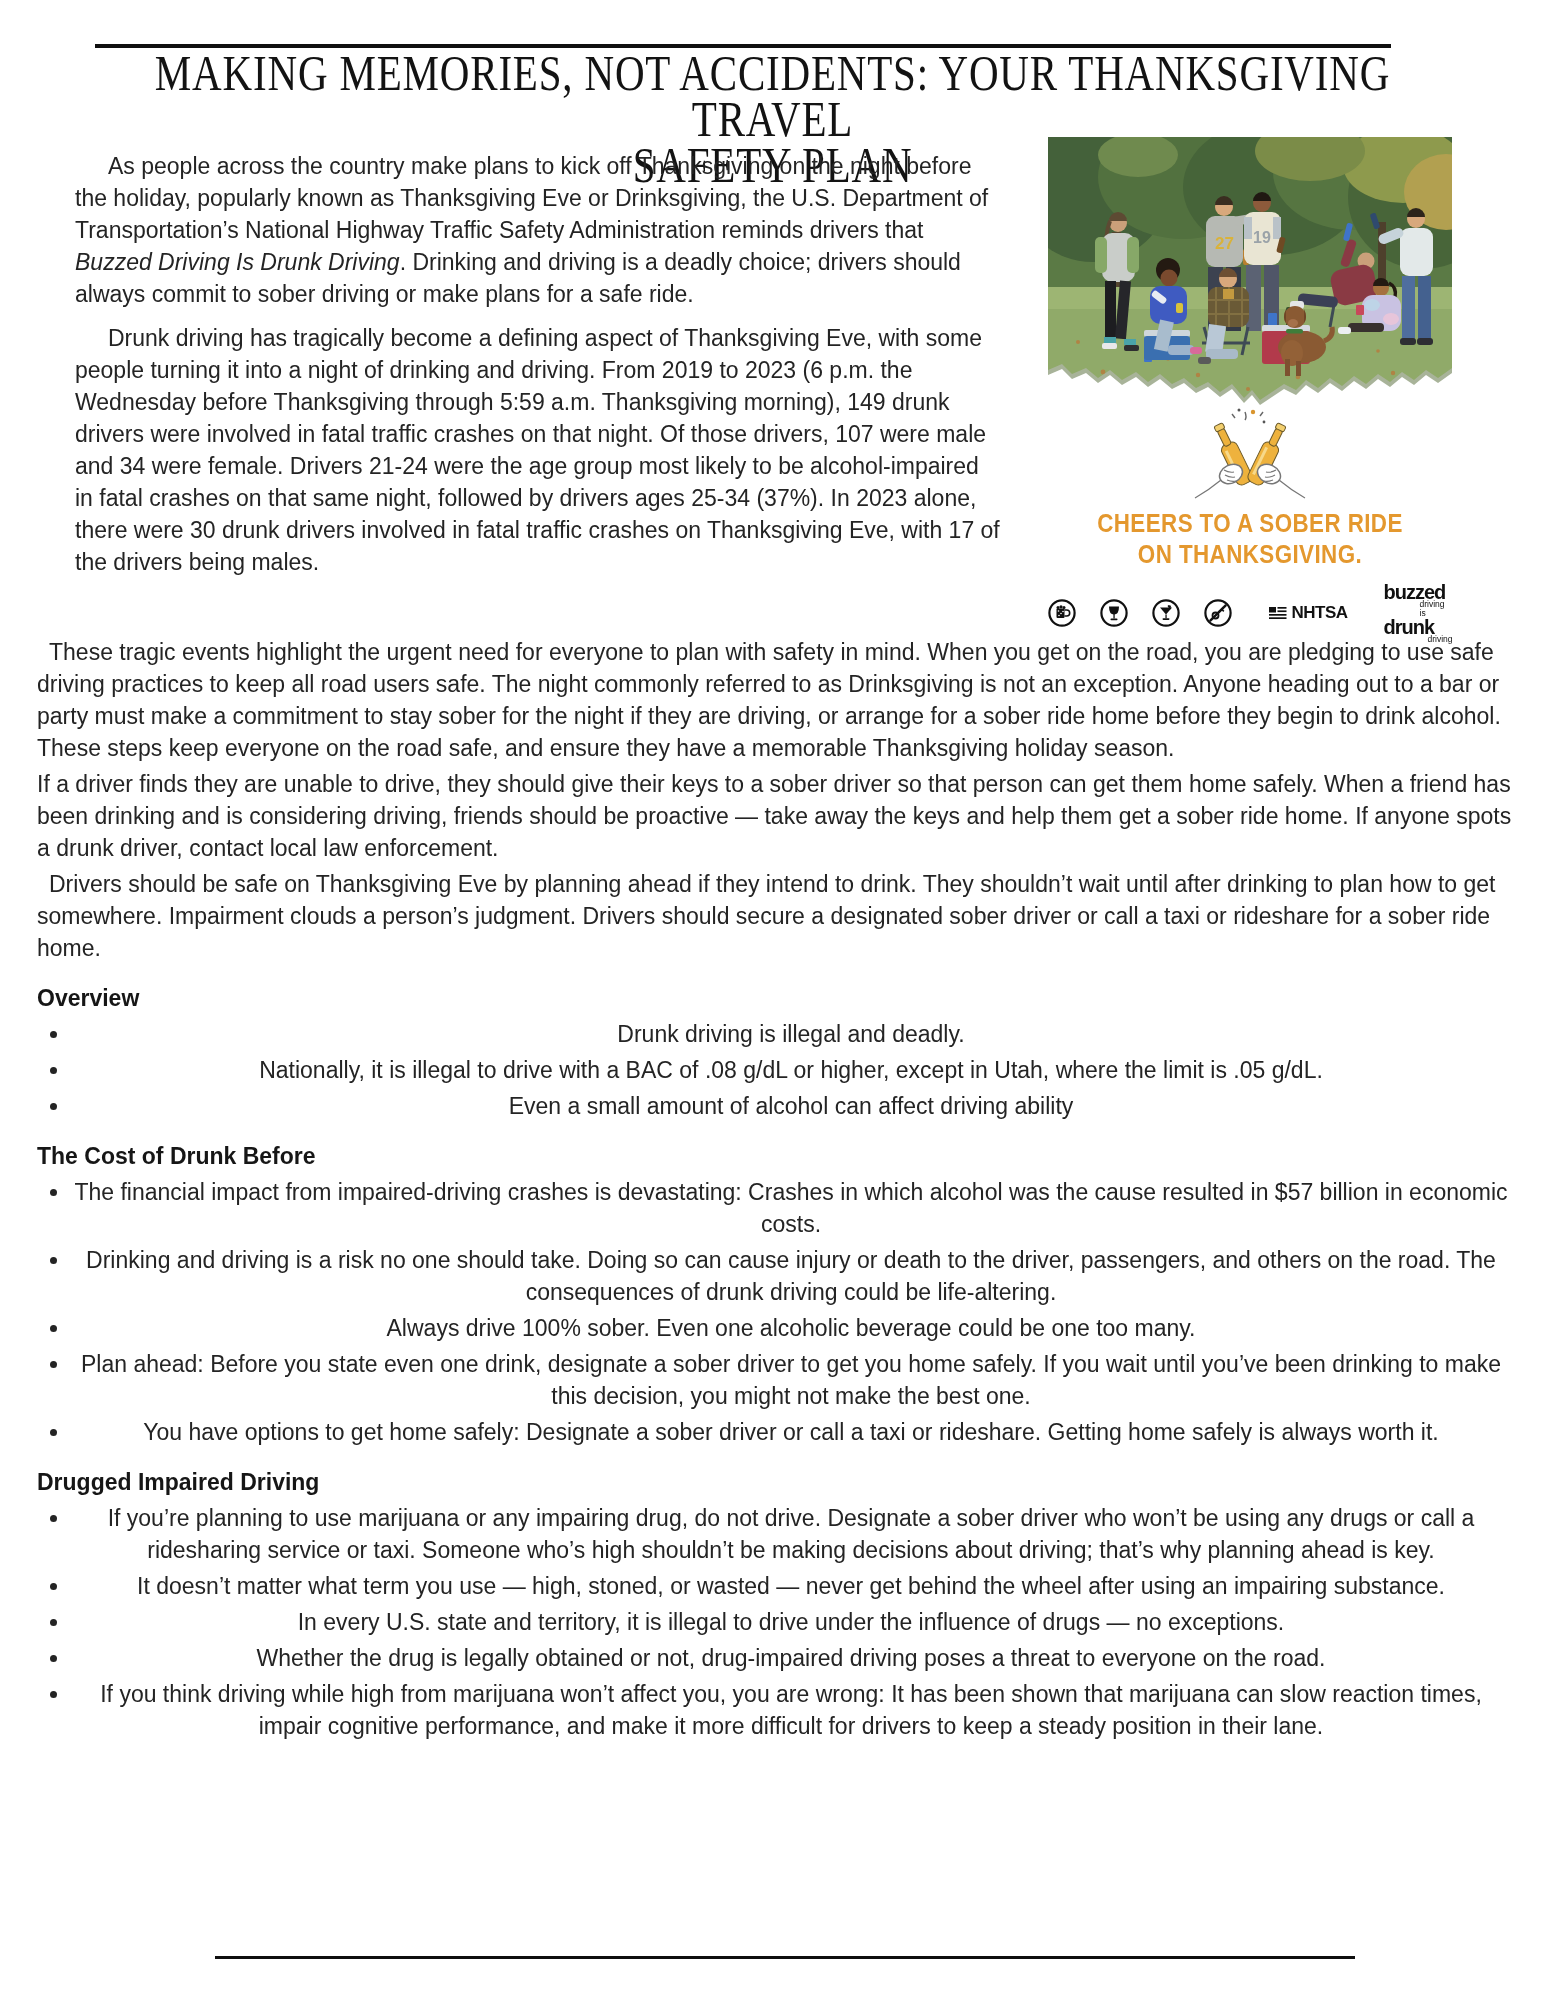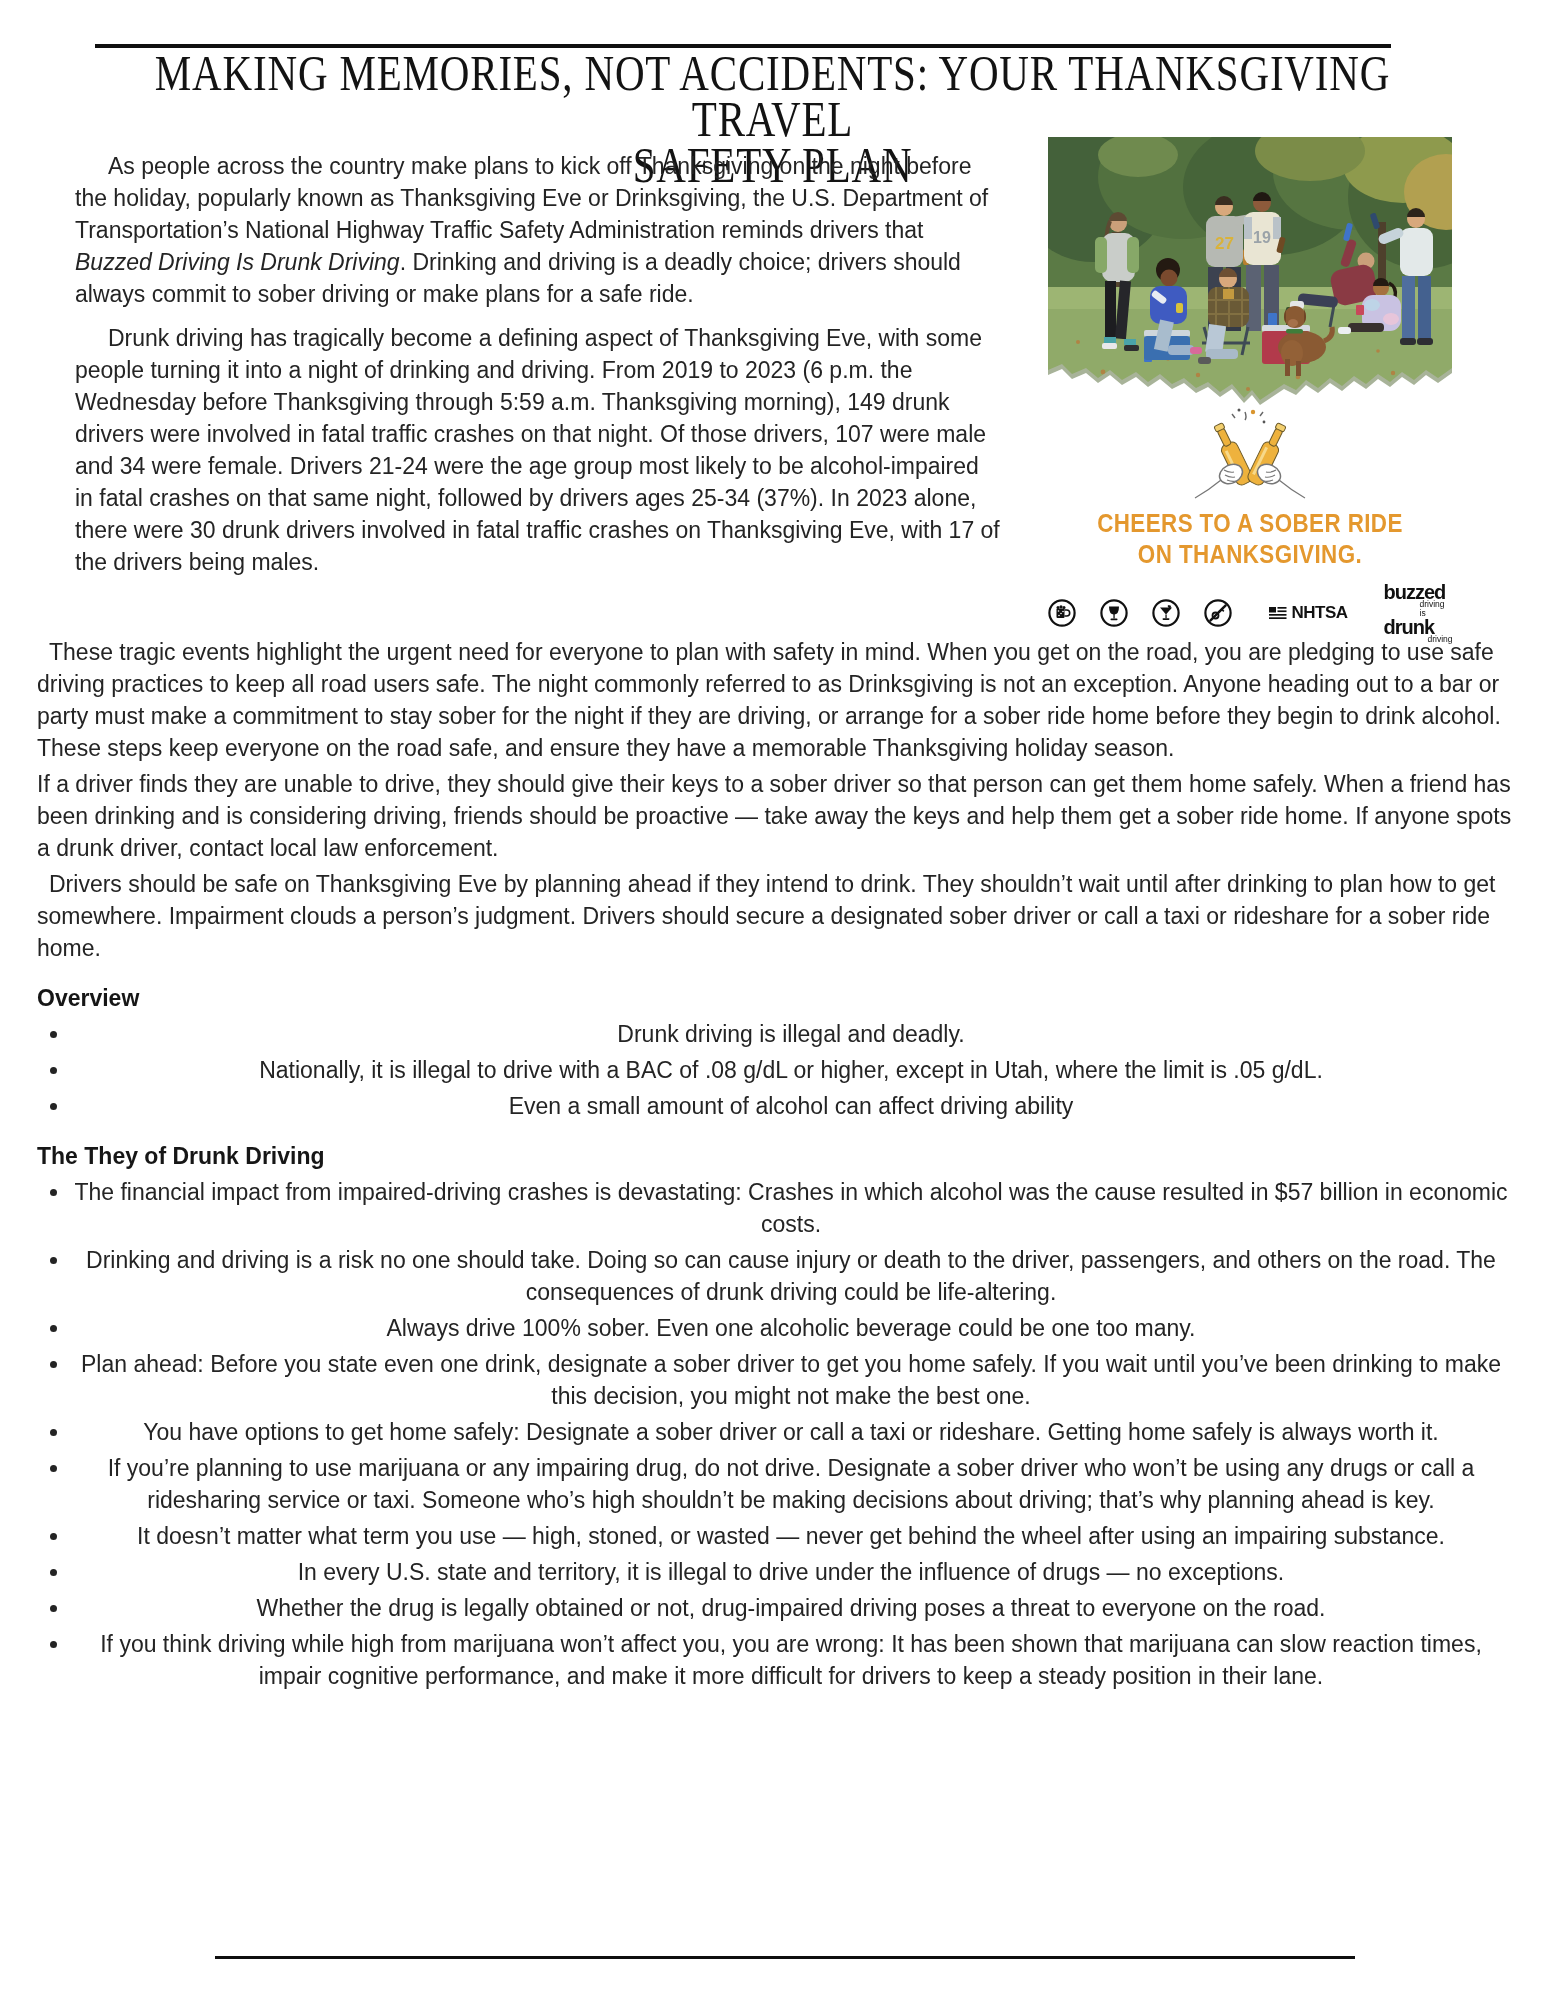--- a/index.html
+++ b/index.html
@@ -308,30 +308,31 @@
         <p class="body-p">If a driver finds they are unable to drive, they should give their keys to a sober driver so that person can get them home safely. When a friend has been drinking and is considering driving, friends should be proactive — take away the keys and help them get a sober ride home. If anyone spots a drunk driver, contact local law enforcement.</p>
         <p class="body-p ind">Drivers should be safe on Thanksgiving Eve by planning ahead if they intend to drink. They shouldn’t wait until after drinking to plan how to get somewhere. Impairment clouds a person’s judgment. Drivers should secure a designated sober driver or call a taxi or rideshare for a sober ride home.</p>
       </div>
     <div id="sections">
         <h3>Overview</h3>
         <ul>
           <li>Drunk driving is illegal and deadly.</li>
           <li>Nationally, it is illegal to drive with a BAC of .08 g/dL or higher, except in Utah, where the limit is .05 g/dL.</li>
           <li>Even a small amount of alcohol can affect driving ability</li>
         </ul>
-        <h3>The They of Drunk Driving</h3>
+        <h3>The Cost of Drunk Before</h3>
         <ul>
           <li>The financial impact from impaired-driving crashes is devastating: Crashes in which alcohol was the cause resulted in $57 billion in economic costs.</li>
           <li>Drinking and driving is a risk no one should take. Doing so can cause injury or death to the driver, passengers, and others on the road. The consequences of drunk driving could be life-altering.</li>
         </ul>
         <ul>
           <li>Always drive 100% sober. Even one alcoholic beverage could be one too many.</li>
           <li>Plan ahead: Before you state even one drink, designate a sober driver to get you home safely. If you wait until you’ve been drinking to make this decision, you might not make the best one.</li>
           <li>You have options to get home safely: Designate a sober driver or call a taxi or rideshare. Getting home safely is always worth it.</li>
         </ul>
+        <h3>Drugged Impaired Driving</h3>
         <ul>
           <li>If you’re planning to use marijuana or any impairing drug, do not drive. Designate a sober driver who won’t be using any drugs or call a ridesharing service or taxi. Someone who’s high shouldn’t be making decisions about driving; that’s why planning ahead is key.</li>
           <li>It doesn’t matter what term you use — high, stoned, or wasted — never get behind the wheel after using an impairing substance.</li>
           <li>In every U.S. state and territory, it is illegal to drive under the influence of drugs — no exceptions.</li>
           <li>Whether the drug is legally obtained or not, drug-impaired driving poses a threat to everyone on the road.</li>
           <li>If you think driving while high from marijuana won’t affect you, you are wrong: It has been shown that marijuana can slow reaction times, impair cognitive performance, and make it more difficult for drivers to keep a steady position in their lane.</li>
         </ul>
       </div>
   </main>
 

